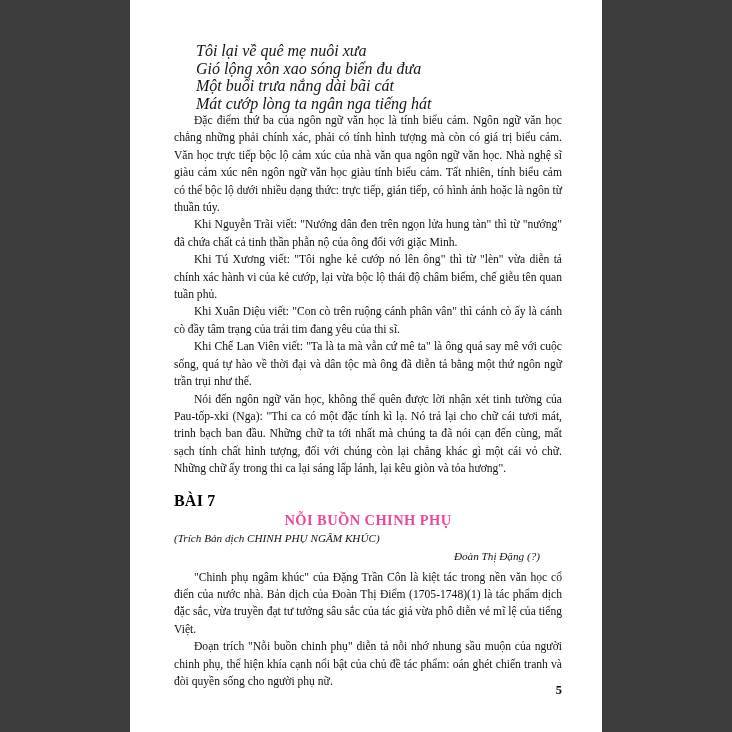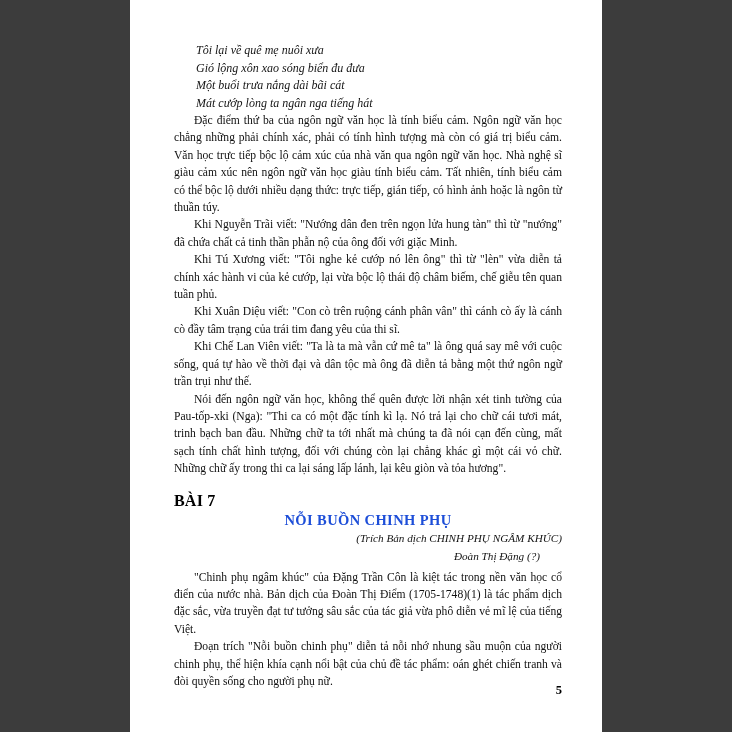--- a/index.html
+++ b/index.html
@@ -21,21 +21,21 @@
     height: 732px;
     background: #ffffff;
     box-sizing: border-box;
     padding: 42px 40px 28px 44px;
   }
   .poem {
     margin: 0 0 0 22px;
   }
   .poem-line {
     font-style: italic;
-    font-size: 12px;
+    font-size: 16px;
     line-height: 17.5px;
     color: #141414;
     white-space: nowrap;
   }
   p.para {
     margin: 0;
     font-size: 11.6px;
     line-height: 17.4px;
     text-align: justify;
     text-indent: 20px;
@@ -50,24 +50,24 @@
     margin: 14px 0 2px 0;
     color: #000;
     letter-spacing: 0.2px;
   }
   .title-main {
     text-align: center;
     font-size: 14.5px;
     font-weight: bold;
     letter-spacing: 0.4px;
     margin: 2px 0 3px 0;
-    color: #1d4ed8;
+    color: #ec4899;
   }
   .title-sub {
-    text-align: right;
+    text-align: left;
     font-size: 11.2px;
     font-style: italic;
     margin: 0 0 6px 0;
     color: #111;
   }
   .author {
     text-align: right;
     font-size: 11.2px;
     font-style: italic;
     margin: 2px 0 7px 0;

